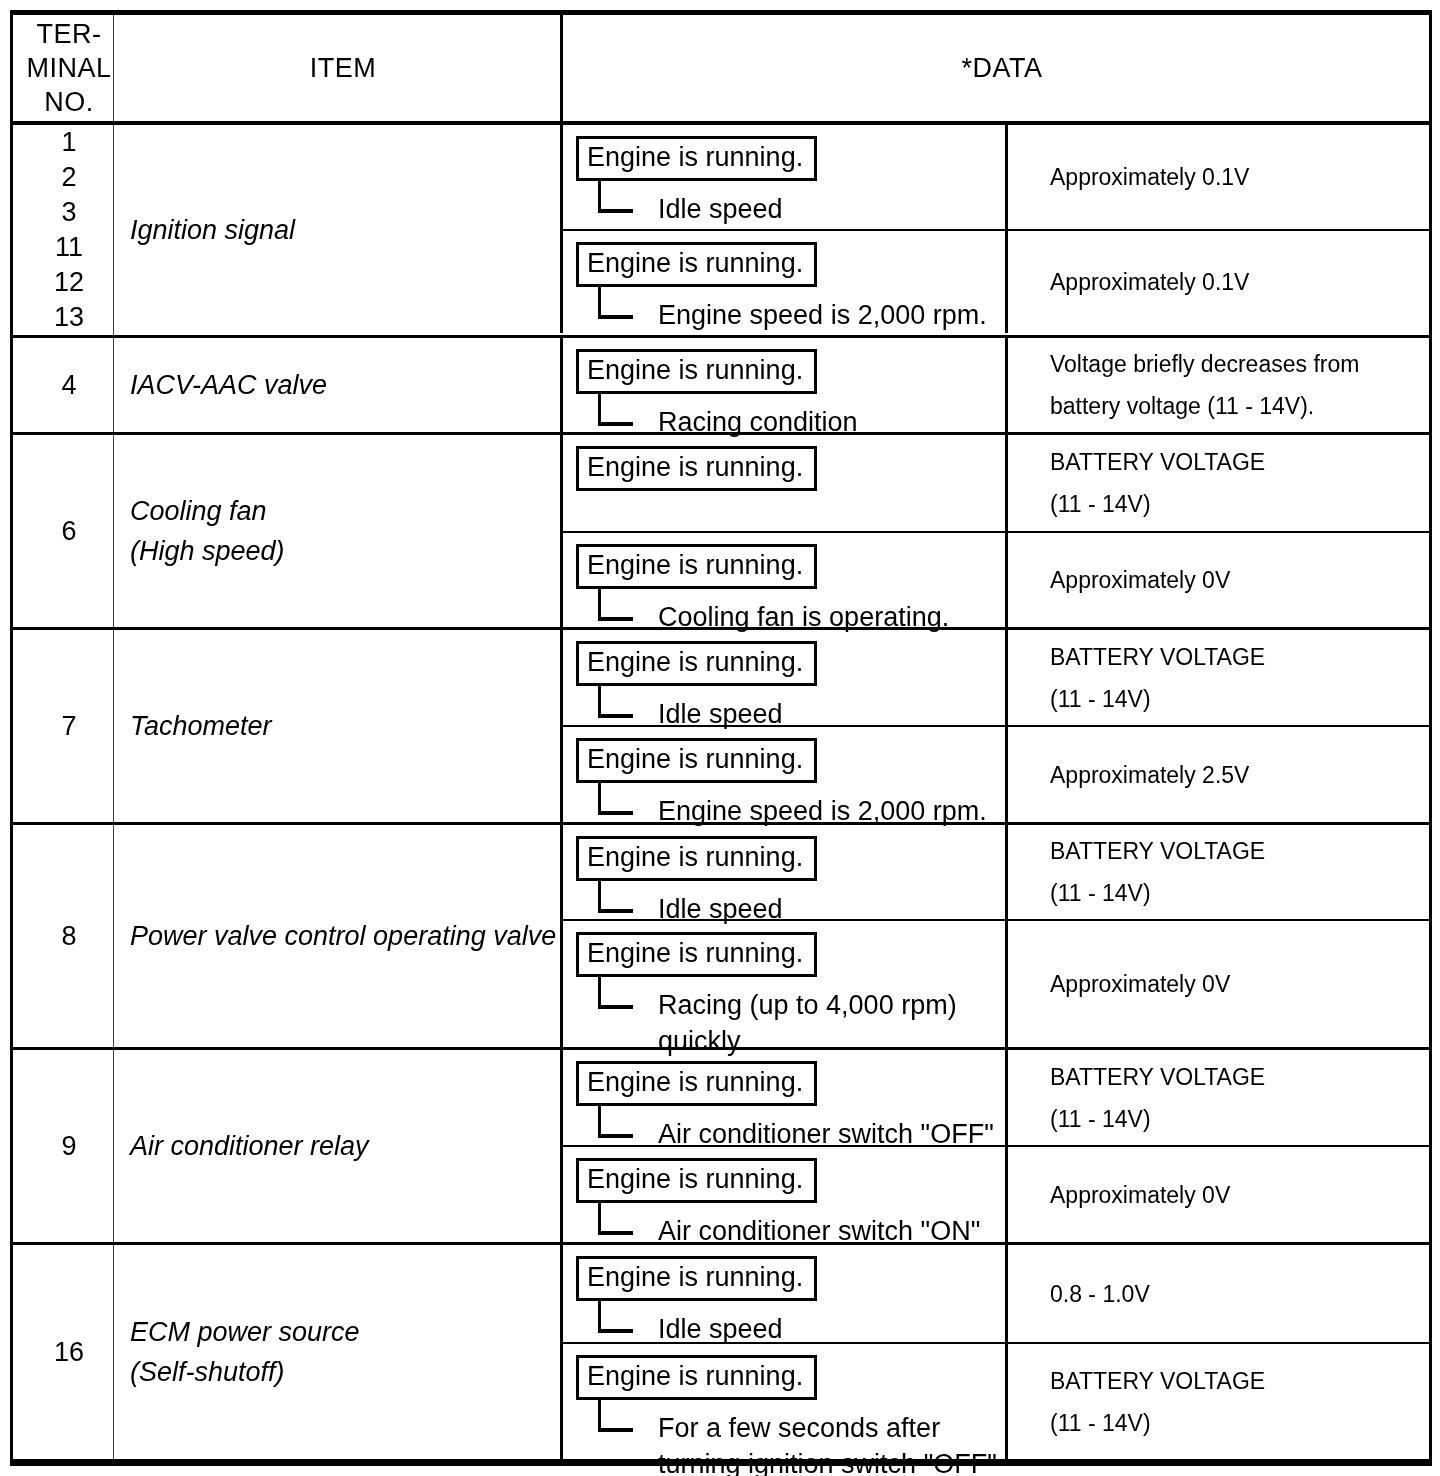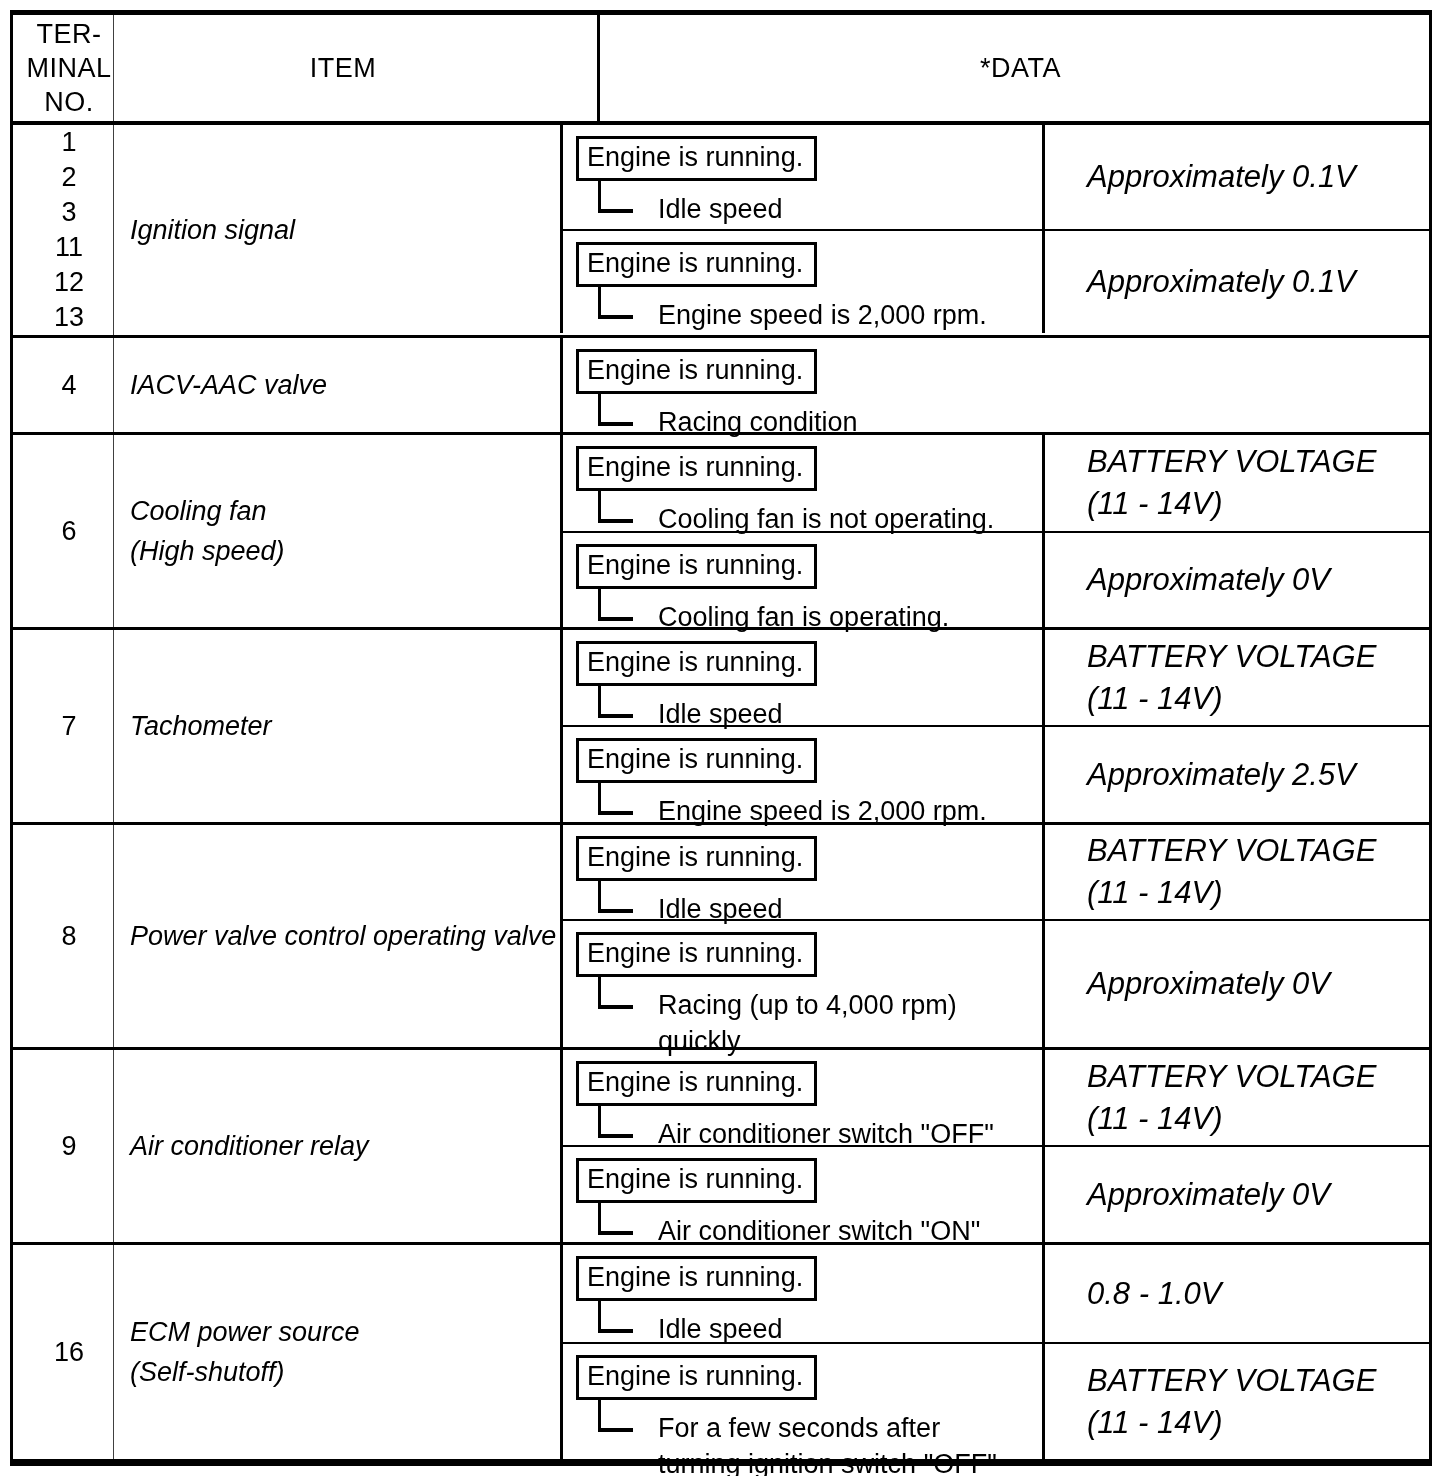--- a/index.html
+++ b/index.html
@@ -15,21 +15,21 @@
     border:3px solid #000;
     border-top-width:5px;
     border-bottom-width:7px;
     box-sizing:border-box;
     background:#fff;
   }
   .cell{ box-sizing:border-box;padding-left:12px; }
   .c-term{ width:100px; flex:0 0 100px; }
   .c-item{ width:447px; flex:0 0 447px; border-left:1px solid #404040; }
   .c-cond{ width:445px; flex:0 0 445px; border-left:3px solid #000; }
-  .c-data{ flex:1 1 auto; border-left:3px solid #000;margin-left:37px; }
+  .c-data{ flex:1 1 auto; border-left:3px solid #000; }
 
   .header{ display:flex; height:106px; border-bottom:4px solid #000; }
   .hc{
     display:flex; align-items:center; justify-content:center;
     text-align:center; white-space:pre-line;
     font-size:27px; line-height:34px; letter-spacing:.5px;
   }
 
   .group{ display:flex; }
   .group + .group{ border-top:3px solid #000; }
@@ -65,21 +65,21 @@
   }
   .branch-text{
     padding:10px 0 0 82px;
     line-height:36px;
     white-space:pre-line;
   }
   .data-cell{
     display:flex; align-items:center;
     padding-left:42px; 
     white-space:pre-line;
-    font-size:31px; line-height:42px;font-style:italic;
+    font-size:23px; line-height:42px;
   }
 </style>
 </head>
 <body>
 
 <div class="table">
   <div class="header">
     <div class="cell c-term hc">TER-
 MINAL
 NO.</div>
@@ -114,33 +114,32 @@
       </div>
       <div class="group" style="display: flex; border-top: 3px solid rgb(0, 0, 0);">
         <div class="cell c-term term-cell">4</div>
         <div class="cell c-item item-cell">IACV-AAC valve</div>
         <div class="subs">
           <div class="sub" style="height: 94px;">
             <div class="cell c-cond cond-cell"><div class="box">Engine is running.</div><div class="branch">
                 <div class="elbow"></div>
                 <div class="branch-text">Racing condition</div>
               </div></div>
+            <div class="cell c-data data-cell">Voltage briefly decreases from
+battery voltage (11 - 14V).</div>
           </div>
         </div>
       </div>
       <div class="group" style="display: flex; border-top: 3px solid rgb(0, 0, 0);">
         <div class="cell c-term term-cell">6</div>
         <div class="cell c-item item-cell">Cooling fan
 (High speed)</div>
         <div class="subs">
           <div class="sub" style="height: 96px;">
-            <div class="cell c-cond cond-cell"><div class="box">Engine is running.</div><div class="branch">
-                <div class="elbow"></div>
-                <div class="branch-text">Cooling fan is not operating.</div>
-              </div></div>
+            <div class="cell c-cond cond-cell"><div class="box">Engine is running.</div></div>
             <div class="cell c-data data-cell">BATTERY VOLTAGE
 (11 - 14V)</div>
           </div>
           <div class="sub" style="height: 96px;">
             <div class="cell c-cond cond-cell"><div class="box">Engine is running.</div><div class="branch">
                 <div class="elbow"></div>
                 <div class="branch-text">Cooling fan is operating.</div>
               </div></div>
             <div class="cell c-data data-cell">Approximately 0V</div>
           </div>

